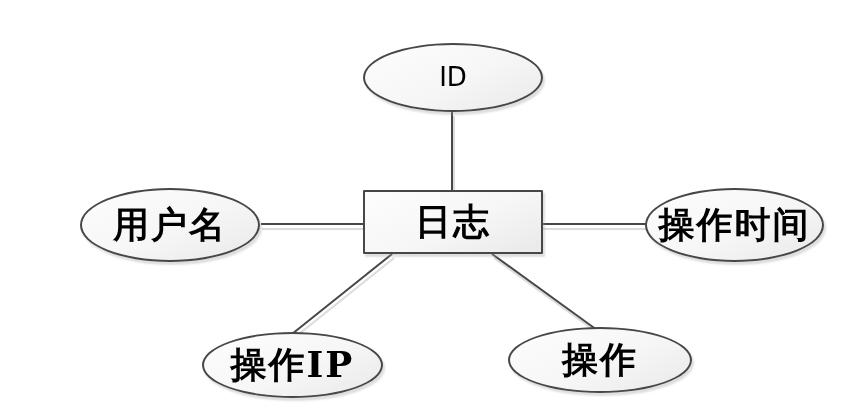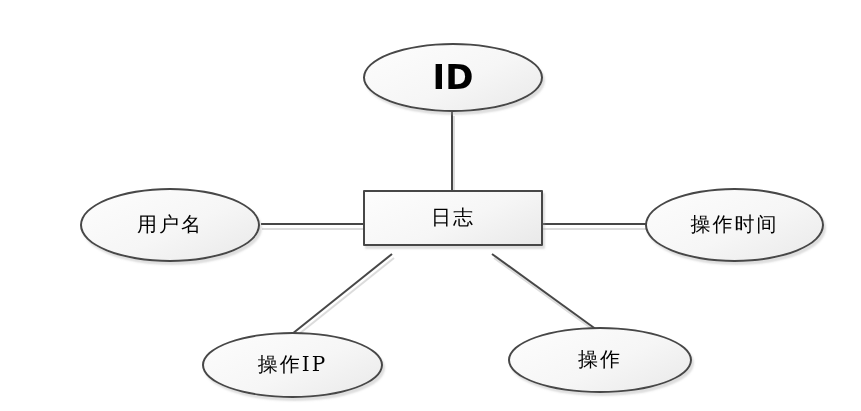--- a/index.html
+++ b/index.html
@@ -43,39 +43,40 @@
     box-shadow: 2px 3px 2px rgba(160,160,160,0.35);
   }
   .ellipse {
     border-radius: 50%;
   }
   .entity-rect {
     border-radius: 1px;
   }
   .node-label {
     color: #000000;
-    font-size: 20px;
+    font-size: 36px;
     letter-spacing: 2px;
     white-space: nowrap;
     line-height: 1;
     padding-bottom: 2px;
+    font-weight: bold;
   }
   .latin-label {
     font-family: "DejaVu Sans", "Liberation Sans", sans-serif;
-    font-weight: bold;
-    font-size: 34px;
+    font-weight: normal;
+    font-size: 26px;
     letter-spacing: 0;
   }
   
   .pos-attr-id        { left: 363px; top: 43px;  width: 180px; height: 69px; }
   .pos-attr-username  { left: 80px;  top: 188px; width: 180px; height: 74px; }
   .pos-attr-optime    { left: 645px; top: 188px; width: 179px; height: 74px; }
   .pos-attr-opip      { left: 202px; top: 332px; width: 181px; height: 66px; }
   .pos-attr-op        { left: 508px; top: 327px; width: 184px; height: 66px; }
-  .pos-entity-log     { left: 363px; top: 190px; width: 180px; height: 56px; }
+  .pos-entity-log     { left: 363px; top: 190px; width: 180px; height: 64px; }
 </style>
 </head>
 <body>
 
 <div class="canvas">
 
   <svg class="connectors" width="861" height="411" viewBox="0 0 861 411" xmlns="http://www.w3.org/2000/svg">
 
     <line class="connector-shadow" x1="454" y1="116" x2="454" y2="191"></line>
     <line class="connector-shadow" x1="262" y1="229" x2="363" y2="229"></line>

